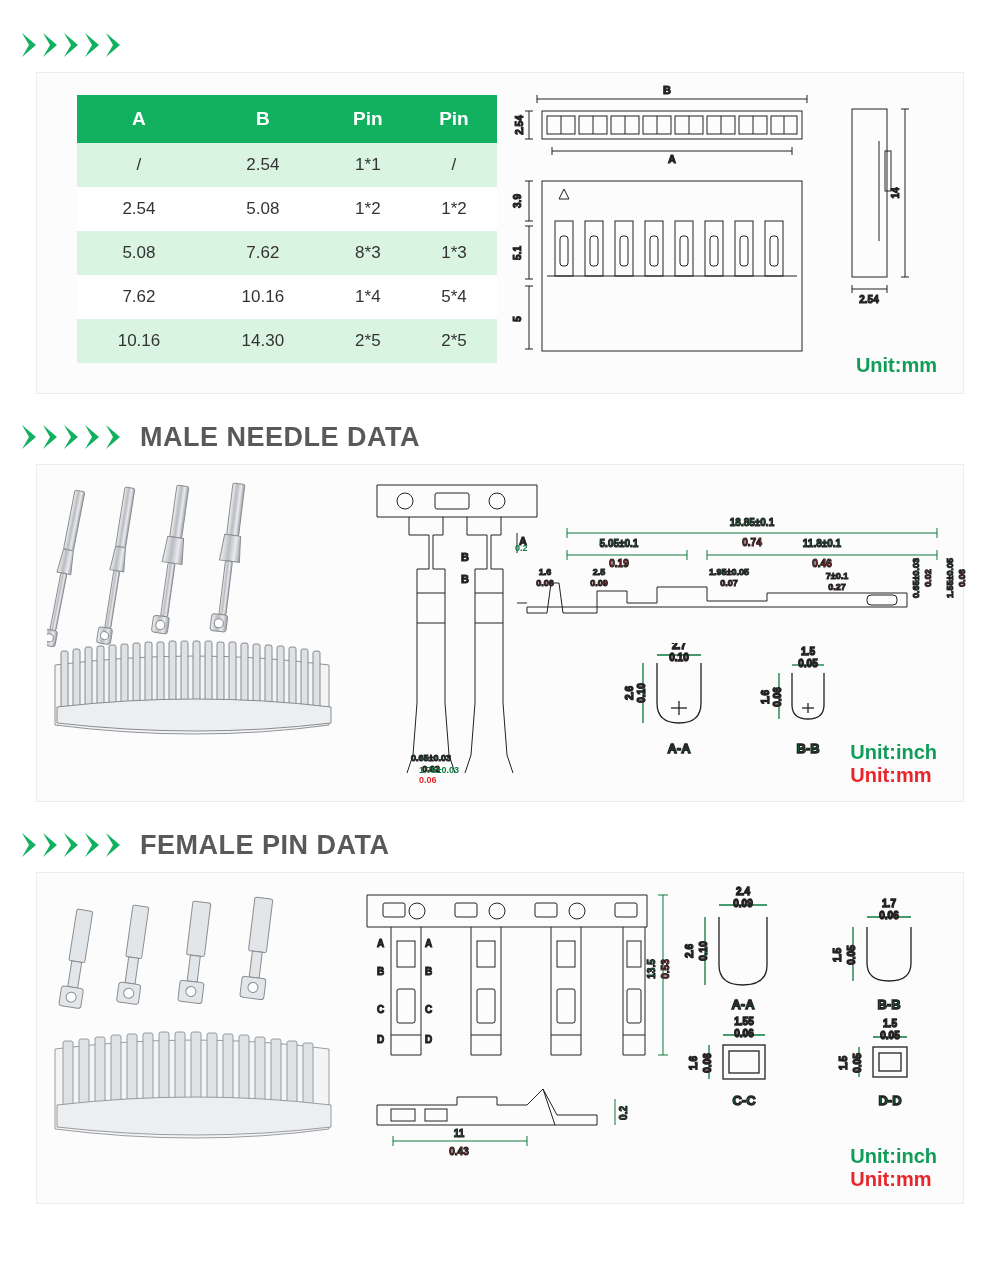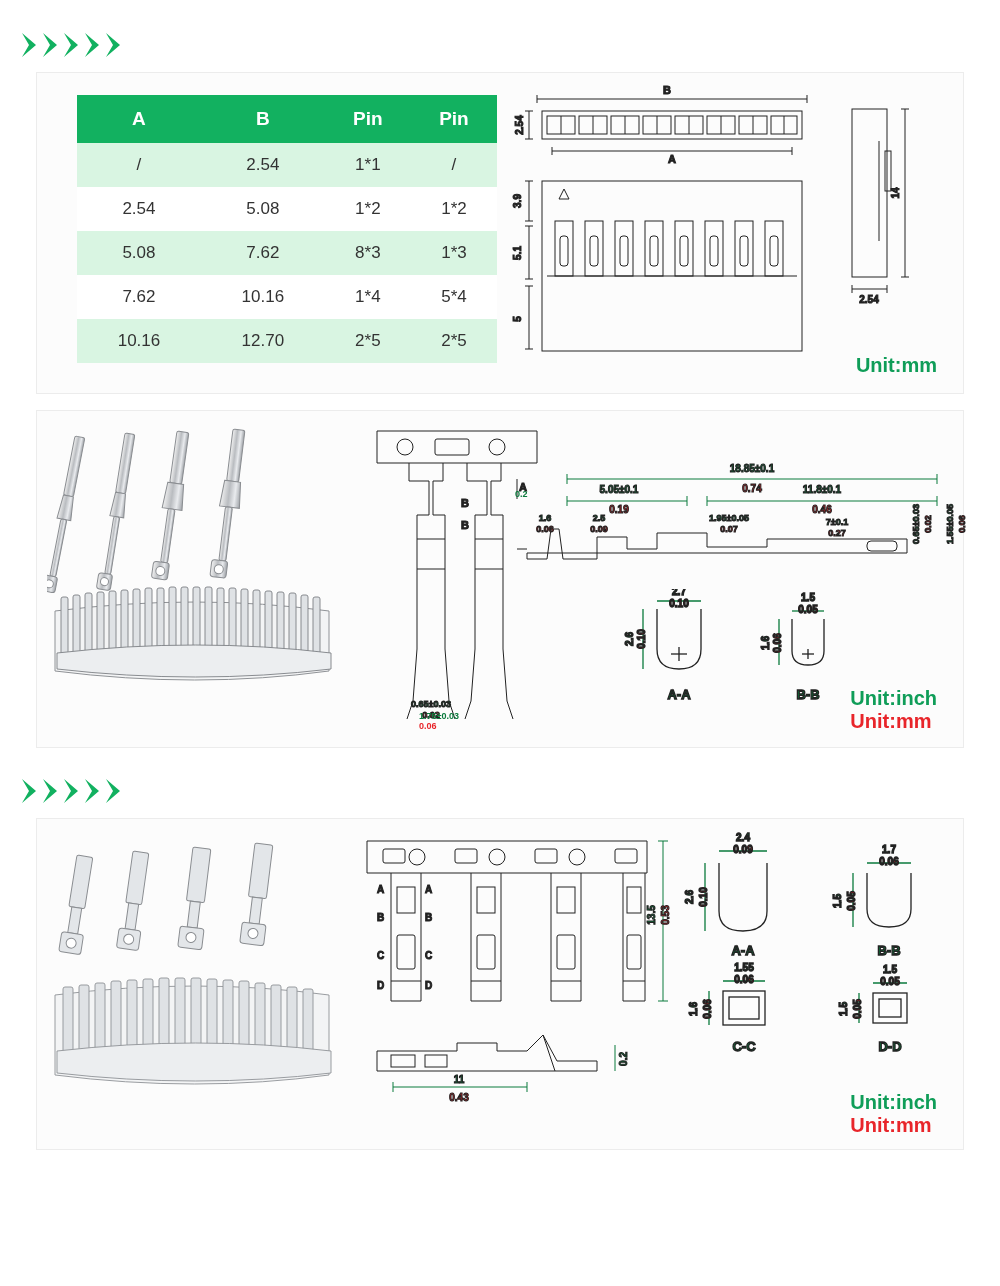--- a/index.html
+++ b/index.html
@@ -102,21 +102,21 @@
           <td>1*3</td>
         </tr>
         <tr class="white">
           <td>7.62</td>
           <td>10.16</td>
           <td>1*4</td>
           <td>5*4</td>
         </tr>
         <tr class="alt">
           <td>10.16</td>
-          <td>12.70</td>
+          <td>14.30</td>
           <td>2*5</td>
           <td>2*5</td>
         </tr>
       </tbody>
     </table>
 
     <svg class="drawing" width="460" height="300" viewBox="0 0 460 300" style="position:absolute;left:470px;top:8px;">
       <g stroke="#222" fill="none" stroke-width="1">
 
         <line x1="30" y1="18" x2="300" y2="18"></line>
@@ -198,20 +198,34 @@
           <line x1="380" y1="204" x2="380" y2="212"></line>
         <text x="362" y="222" font-size="10" font-weight="bold" fill="#222" text-anchor="middle">2.54</text>
       </g>
     </svg>
 
     <div class="unit-green" style="position:absolute;right:26px;bottom:16px;">Unit:mm</div>
   </div>
 </div>
 
 <div class="section" style="padding-top:16px;">
+  <div class="sec-head">
+    <span class="chev">
+      <svg width="100" height="30" viewBox="0 0 100 30">
+        <g fill="#12b160">
+          <polygon points="0,3 14,15 0,27 7,15"></polygon>
+          <polygon points="21,3 35,15 21,27 28,15"></polygon>
+          <polygon points="42,3 56,15 42,27 49,15"></polygon>
+          <polygon points="63,3 77,15 63,27 70,15"></polygon>
+          <polygon points="84,3 98,15 84,27 91,15"></polygon>
+        </g>
+      </svg>
+    </span>
+    <span class="sec-title">MALE NEEDLE DATA</span>
+  </div>
 
   <div class="card" style="height:336px;">
 
     <svg class="pinpic" width="300" height="300" viewBox="0 0 300 300" style="position:absolute;left:10px;top:10px;">
       <defs>
         <linearGradient id="met" x1="0" y1="0" x2="1" y2="0">
           <stop offset="0" stop-color="#f2f2f2"></stop>
             <stop offset=".4" stop-color="#b9bcc0"></stop>
           <stop offset=".7" stop-color="#e9ebee"></stop>
             <stop offset="1" stop-color="#9ea2a7"></stop>
@@ -396,20 +410,21 @@
       <svg width="100" height="30" viewBox="0 0 100 30">
         <g fill="#12b160">
           <polygon points="0,3 14,15 0,27 7,15"></polygon>
           <polygon points="21,3 35,15 21,27 28,15"></polygon>
           <polygon points="42,3 56,15 42,27 49,15"></polygon>
           <polygon points="63,3 77,15 63,27 70,15"></polygon>
           <polygon points="84,3 98,15 84,27 91,15"></polygon>
         </g>
       </svg>
     </span>
+    <span class="sec-title">FEMALE PIN DATA</span>
   </div>
 
   <div class="card" style="height:330px;">
 
     <svg class="pinpic" width="300" height="300" viewBox="0 0 300 300" style="position:absolute;left:10px;top:8px;">
       <g stroke="#8a8d91" stroke-width="1" fill="#e3e6e9">
         <g transform="translate(30,28) rotate(9)">
           <rect x="0" y="0" width="16" height="52" rx="2"></rect>
           <rect x="3" y="52" width="10" height="26"></rect>
           <rect x="-3" y="78" width="22" height="20" rx="3"></rect>

